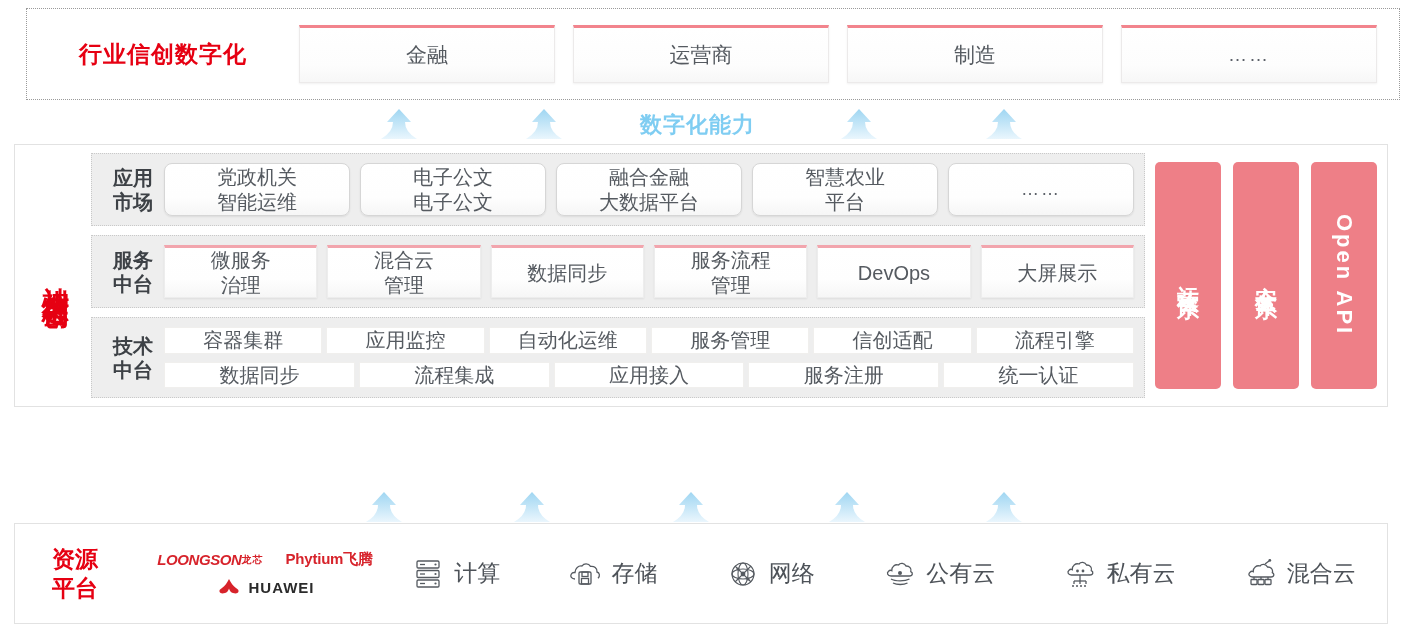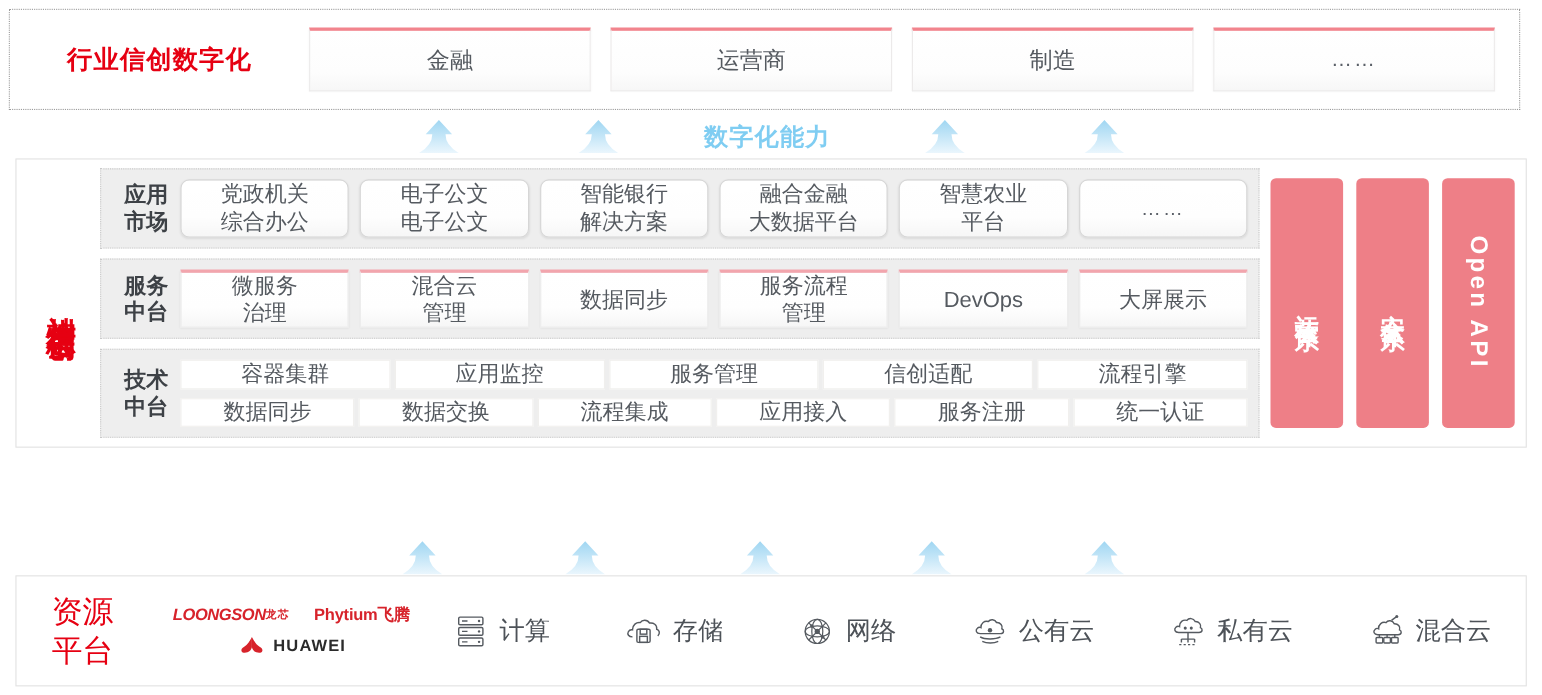--- a/index.html
+++ b/index.html
@@ -6,21 +6,21 @@
   html, body {
     width: 1402px; height: 632px;
     background: #ffffff;
     font-family: "Liberation Sans", "DejaVu Sans", sans-serif;
     overflow: hidden;
   }
   .stage { position: relative; width: 1402px; height: 632px; }
 
   
   .industry-band {
-    position: absolute; left: 8px; top: 8px;
+    position: absolute; left: 26px; top: 8px;
     width: 1374px; height: 92px;
     border: 1px dotted #9a9a9a;
     display: flex; align-items: center;
   }
   .industry-title {
     width: 272px; text-align: center;
     color: #e60012; font-weight: bold; font-size: 23px;
     letter-spacing: 1px;
   }
   .industry-boxes { flex: 1; display: flex; gap: 18px; padding-right: 22px; }
@@ -124,21 +124,21 @@
 
   
   .resource {
     position: absolute; left: 14px; top: 523px;
     width: 1374px; height: 101px;
     border: 1px solid #e2e2e2; background: #fff;
     display: flex; align-items: center;
   }
   .res-title {
     width: 120px; text-align: center;
-    color: #e60012; font-weight: normal; font-size: 28px; line-height: 1.26;
+    color: #e60012; font-weight: bold; font-size: 23px; line-height: 1.26;
   }
   .vendor-logos {
     width: 260px; display: flex; flex-direction: column;
     align-items: center; justify-content: center; gap: 8px;
   }
   .logo-row { display: flex; align-items: center; gap: 22px; }
   .loongson { display: flex; flex-direction: row; align-items: center; line-height: 1; }
   .loongson .en {
     color: #d7232b; font-weight: bold; font-size: 15px;
     font-style: italic; letter-spacing: -0.4px;
@@ -209,33 +209,27 @@
 
         <div class="band app">
           <div class="band-label">
             <div>应用</div>
             <div>市场</div>
           </div>
           <div class="band-items">
             <div class="card rounded">
               <div>
                   <div>党政机关</div>
-                  <div>综合办公</div>
+                  <div>智能运维</div>
                 </div>
             </div>
             <div class="card rounded">
               <div>
                   <div>电子公文</div>
                   <div>电子公文</div>
-                </div>
-            </div>
-            <div class="card rounded">
-              <div>
-                  <div>智能银行</div>
-                  <div>解决方案</div>
                 </div>
             </div>
             <div class="card rounded">
               <div>
                   <div>融合金融</div>
                   <div>大数据平台</div>
                 </div>
             </div>
             <div class="card rounded">
               <div>
@@ -279,27 +273,27 @@
 
         <div class="band tech">
           <div class="band-label">
             <div>技术</div>
             <div>中台</div>
           </div>
           <div class="tech-items">
             <div class="tech-row">
               <div class="card flat">容器集群</div>
               <div class="card flat">应用监控</div>
+              <div class="card flat">自动化运维</div>
               <div class="card flat">服务管理</div>
               <div class="card flat">信创适配</div>
               <div class="card flat">流程引擎</div>
             </div>
             <div class="tech-row">
               <div class="card flat">数据同步</div>
-              <div class="card flat">数据交换</div>
               <div class="card flat">流程集成</div>
               <div class="card flat">应用接入</div>
               <div class="card flat">服务注册</div>
               <div class="card flat">统一认证</div>
             </div>
           </div>
         </div>
 
       </div>
 

